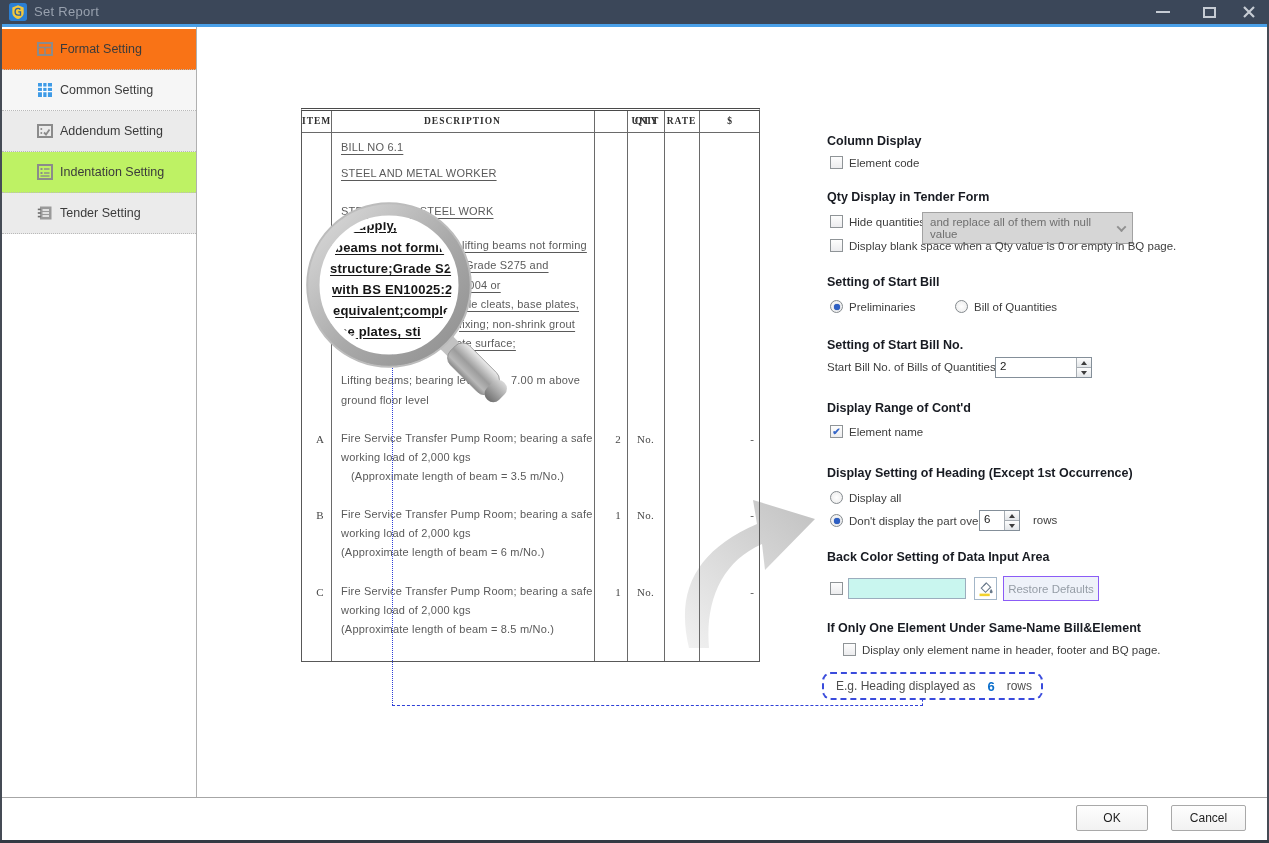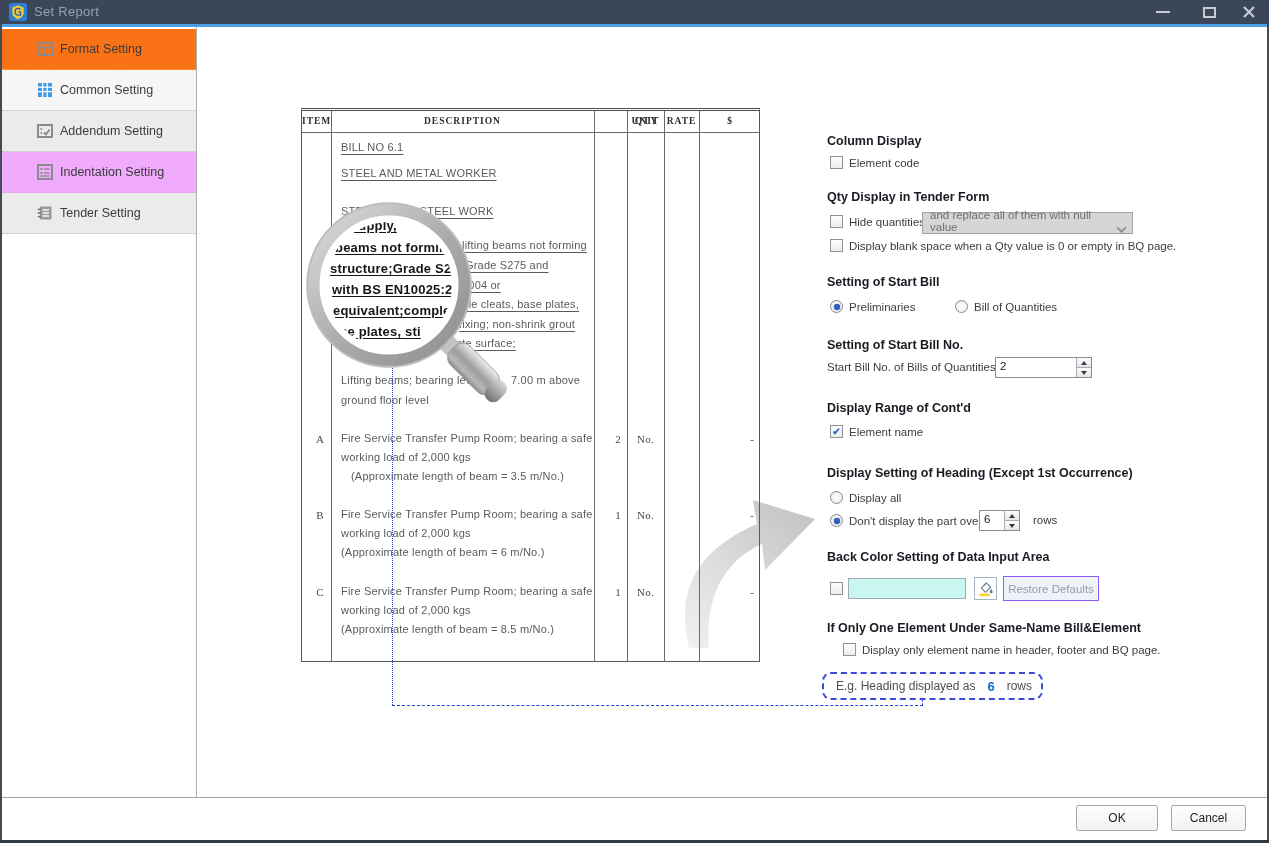--- a/index.html
+++ b/index.html
@@ -48,21 +48,21 @@
   .eg-box .v { font-size:13px; font-weight:bold; color:#0a6ecb; margin:0 12px; }
 
   
   .panel { left:827px; top:0; width:432px; height:797px; }
   .phead { position:absolute; font-size:12.5px; font-weight:bold; color:#181b22; white-space:nowrap; }
   .prow { position:absolute; display:flex; align-items:center; gap:6px; font-size:11.5px; color:#3d3d3d; white-space:nowrap; }
   .cb { width:13px; height:13px; border:1px solid #8f9497; background:linear-gradient(#fdfdfd,#ececee); display:inline-flex; align-items:center; justify-content:center; flex:0 0 13px; }
   .cb.checked::after { content:"\2714"; font-size:10px; font-weight:bold; color:#3566c8; line-height:1; }
   .rb { width:13px; height:13px; border:1px solid #848a8e; border-radius:50%; background:radial-gradient(#ffffff,#e9e9e9); display:inline-flex; align-items:center; justify-content:center; flex:0 0 13px; }
   .rb.selected::after { content:""; width:6px; height:6px; border-radius:50%; background:#2d5fc4; box-shadow:0 0 1px #1d3f8f; }
-  .dropdown { position:absolute; left:95px; top:212px; width:211px; height:22px; background:#d6d6d6; border:1px solid #a2a2a2; display:flex; align-items:flex-end; padding:0 7px; font-size:11.5px; color:#6f6f6f; }
+  .dropdown { position:absolute; left:95px; top:212px; width:211px; height:32px; background:#d6d6d6; border:1px solid #a2a2a2; display:flex; align-items:center; padding:0 7px; font-size:11.5px; color:#6f6f6f; }
   .dropdown .chev { margin-left:auto; width:7px; height:7px; border-right:2px solid #909090; border-bottom:2px solid #909090; transform:rotate(45deg) translate(-1px,-1px); }
   .spinner { position:absolute; display:flex; border:1px solid #848f99; background:#fff; }
   .spin-val { flex:1; font-size:11.5px; color:#222; padding:2px 0 0 4px; }
   .spin-btns { width:15px; border-left:1px solid #a7adb3; display:flex; flex-direction:column; }
   .spin-up,.spin-dn { flex:1; display:flex; align-items:center; justify-content:center; background:linear-gradient(#fdfdfd,#e3e6e9); }
   .spin-dn { border-top:1px solid #a7adb3; }
   .spin-up::after { content:""; border:3px solid transparent; border-bottom:4px solid #3c3c3c; margin-top:-3px; }
   .spin-dn::after { content:""; border:3px solid transparent; border-top:4px solid #3c3c3c; margin-bottom:-3px; }
   .swatch { position:absolute; left:21px; top:578px; width:118px; height:21px; border:1px solid #9badbd; }
   .bucket-btn { position:absolute; left:147px; top:577px; width:23px; height:23px; border:1px solid #a3b6c8; background:#fff; display:flex; align-items:center; justify-content:center; }
@@ -115,21 +115,21 @@
   </div>
   <div class="side-item" style="top:84px;background:#ebebeb;">
     <svg class="sicon" viewBox="0 0 18 18">
         <rect x="2" y="3" width="14" height="12" fill="none" stroke="#8b8b8b" stroke-width="2"></rect>
         <circle cx="5.3" cy="7" r="1" fill="#8b8b8b"></circle>
         <circle cx="5.3" cy="11" r="1" fill="#8b8b8b"></circle>
         <path d="M8 10.5 L10 12.5 L13.5 7.5" stroke="#8b8b8b" stroke-width="1.8" fill="none"></path>
       </svg>
     <span class="slabel">Addendum Setting</span>
   </div>
-  <div class="side-item" style="top:125px;background:#f0abfc;">
+  <div class="side-item" style="top:125px;background:#bef264;">
     <svg class="sicon" viewBox="0 0 18 18">
         <rect x="2" y="2" width="14" height="14" fill="none" stroke="#8b8b8b" stroke-width="2"></rect>
         <rect x="4.5" y="5" width="2" height="2" fill="#8b8b8b"></rect>
         <rect x="4.5" y="9" width="2" height="2" fill="#8b8b8b"></rect>
         <line x1="8" y1="6" x2="13.5" y2="6" stroke="#8b8b8b" stroke-width="1.4"></line>
         <line x1="8" y1="10" x2="13.5" y2="10" stroke="#8b8b8b" stroke-width="1.4"></line>
         <line x1="4.5" y1="13" x2="13.5" y2="13" stroke="#8b8b8b" stroke-width="1.4"></line>
       </svg>
     <span class="slabel">Indentation Setting</span>
   </div>
@@ -347,21 +347,21 @@
   </div>
 </div>
 
 <div class="abs eg-box">
   <span class="t">E.g. Heading displayed as</span>
   <span class="v">6</span>
   <span class="t">rows</span>
 </div>
 
 <div class="abs footer-line"></div>
-<div class="abs btn" style="left:1076px;top:805px;width:82px;height:26px;">
+<div class="abs btn" style="left:1076px;top:805px;width:72px;height:26px;">
   <span>OK</span>
 </div>
 <div class="abs btn" style="left:1171px;top:805px;width:75px;height:26px;">
   <span>Cancel</span>
 </div>
 
 <div class="abs edge-l"></div>
 <div class="abs edge-r"></div>
 <div class="abs edge-b"></div>
 

